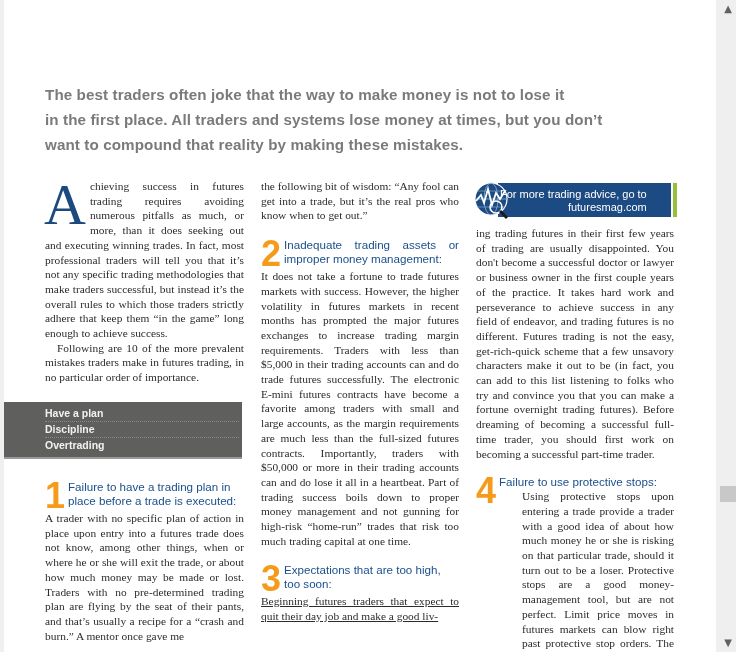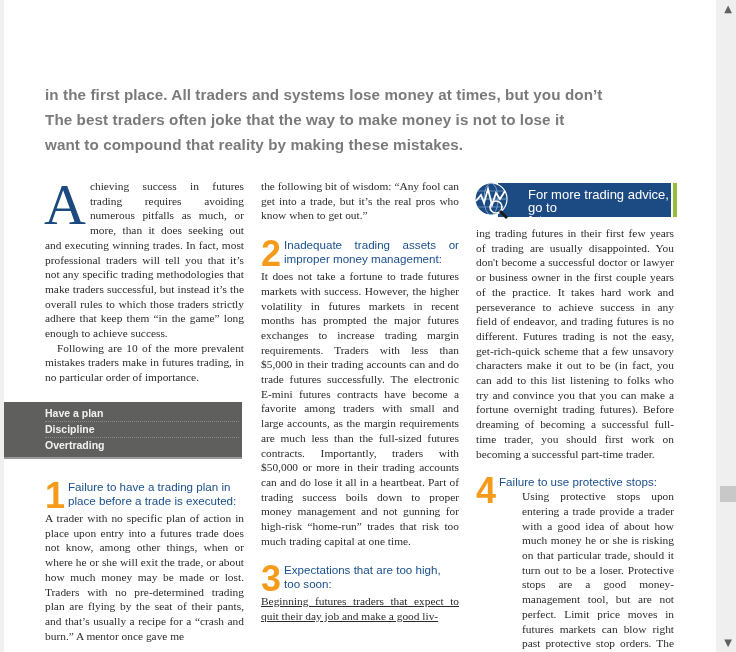--- a/index.html
+++ b/index.html
@@ -27,32 +27,32 @@
   .sidebar-item { position: absolute; left: 41px; width: 194px; font-family: "Liberation Sans", sans-serif; font-weight: bold; font-size: 10.5px; color: #f2f2f2; line-height: 15px; cursor: pointer; }
   .sidebar-item.sep { border-bottom: 1px dotted #8a8a8a; }
 
   .head { position: relative; margin: 4px 0 0 0; min-height: 30px; }
   .num { float: left; font-family: "Liberation Sans", sans-serif; font-weight: bold; font-size: 36px; line-height: 30px; color: #f59b1c; margin: 1px 3px 0 0; }
   .head-text { font-family: "Liberation Sans", sans-serif; font-weight: normal; font-size: 11.6px; line-height: 14px; color: #1a4f8c; text-align: left; }
 
   .promo { position: absolute; left: 470px; top: 183px; width: 205px; height: 36px; }
   .promo-bar { position: absolute; left: 24px; top: 0; width: 173px; height: 34px; background: #1c4a82; }
   .promo-green { position: absolute; left: 199px; top: 0; width: 4px; height: 34px; background: #93c13c; }
-  .promo-text { position: absolute; left: 54px; top: 5px; font-family: "Liberation Sans", sans-serif; font-size: 13px; line-height: 13px; color: #ffffff; cursor: pointer; }
+  .promo-text { position: absolute; left: 26px; top: 5px; font-family: "Liberation Sans", sans-serif; font-size: 11px; line-height: 13px; color: #ffffff; cursor: pointer; text-align: right; }
   .promo-text b { font-weight: normal; }
   .globe { position: absolute; left: -2px; top: -2px; width: 40px; height: 40px; }
 </style>
 </head>
 <body>
 
 <div class="page">
 
   <div class="deck">
+    <div>The best traders often joke that the way to make money is not to lose it</div>
     <div>in the first place. All traders and systems lose money at times, but you don’t</div>
-    <div>The best traders often joke that the way to make money is not to lose it</div>
     <div>want to compound that reality by making these mistakes.</div>
   </div>
 
   <div class="col col1">
     <p><span class="dropcap">A</span><span>chieving success in futures trading requires avoiding numerous pitfalls as much, or more, than it does seeking out and executing winning trades. In fact, most professional traders will tell you that it’s not any specific trading methodologies that make traders successful, but instead it’s the overall rules to which those traders strictly adhere that keep them “in the game” long enough to achieve success.</span></p>
     <p class="indent">Following are 10 of the more prevalent mistakes traders make in futures trading, in no particular order of importance.</p>
   </div>
 
   <div class="sidebar-box">
     <div class="sidebar-item sep" style="top:20px;">Discipline</div>

